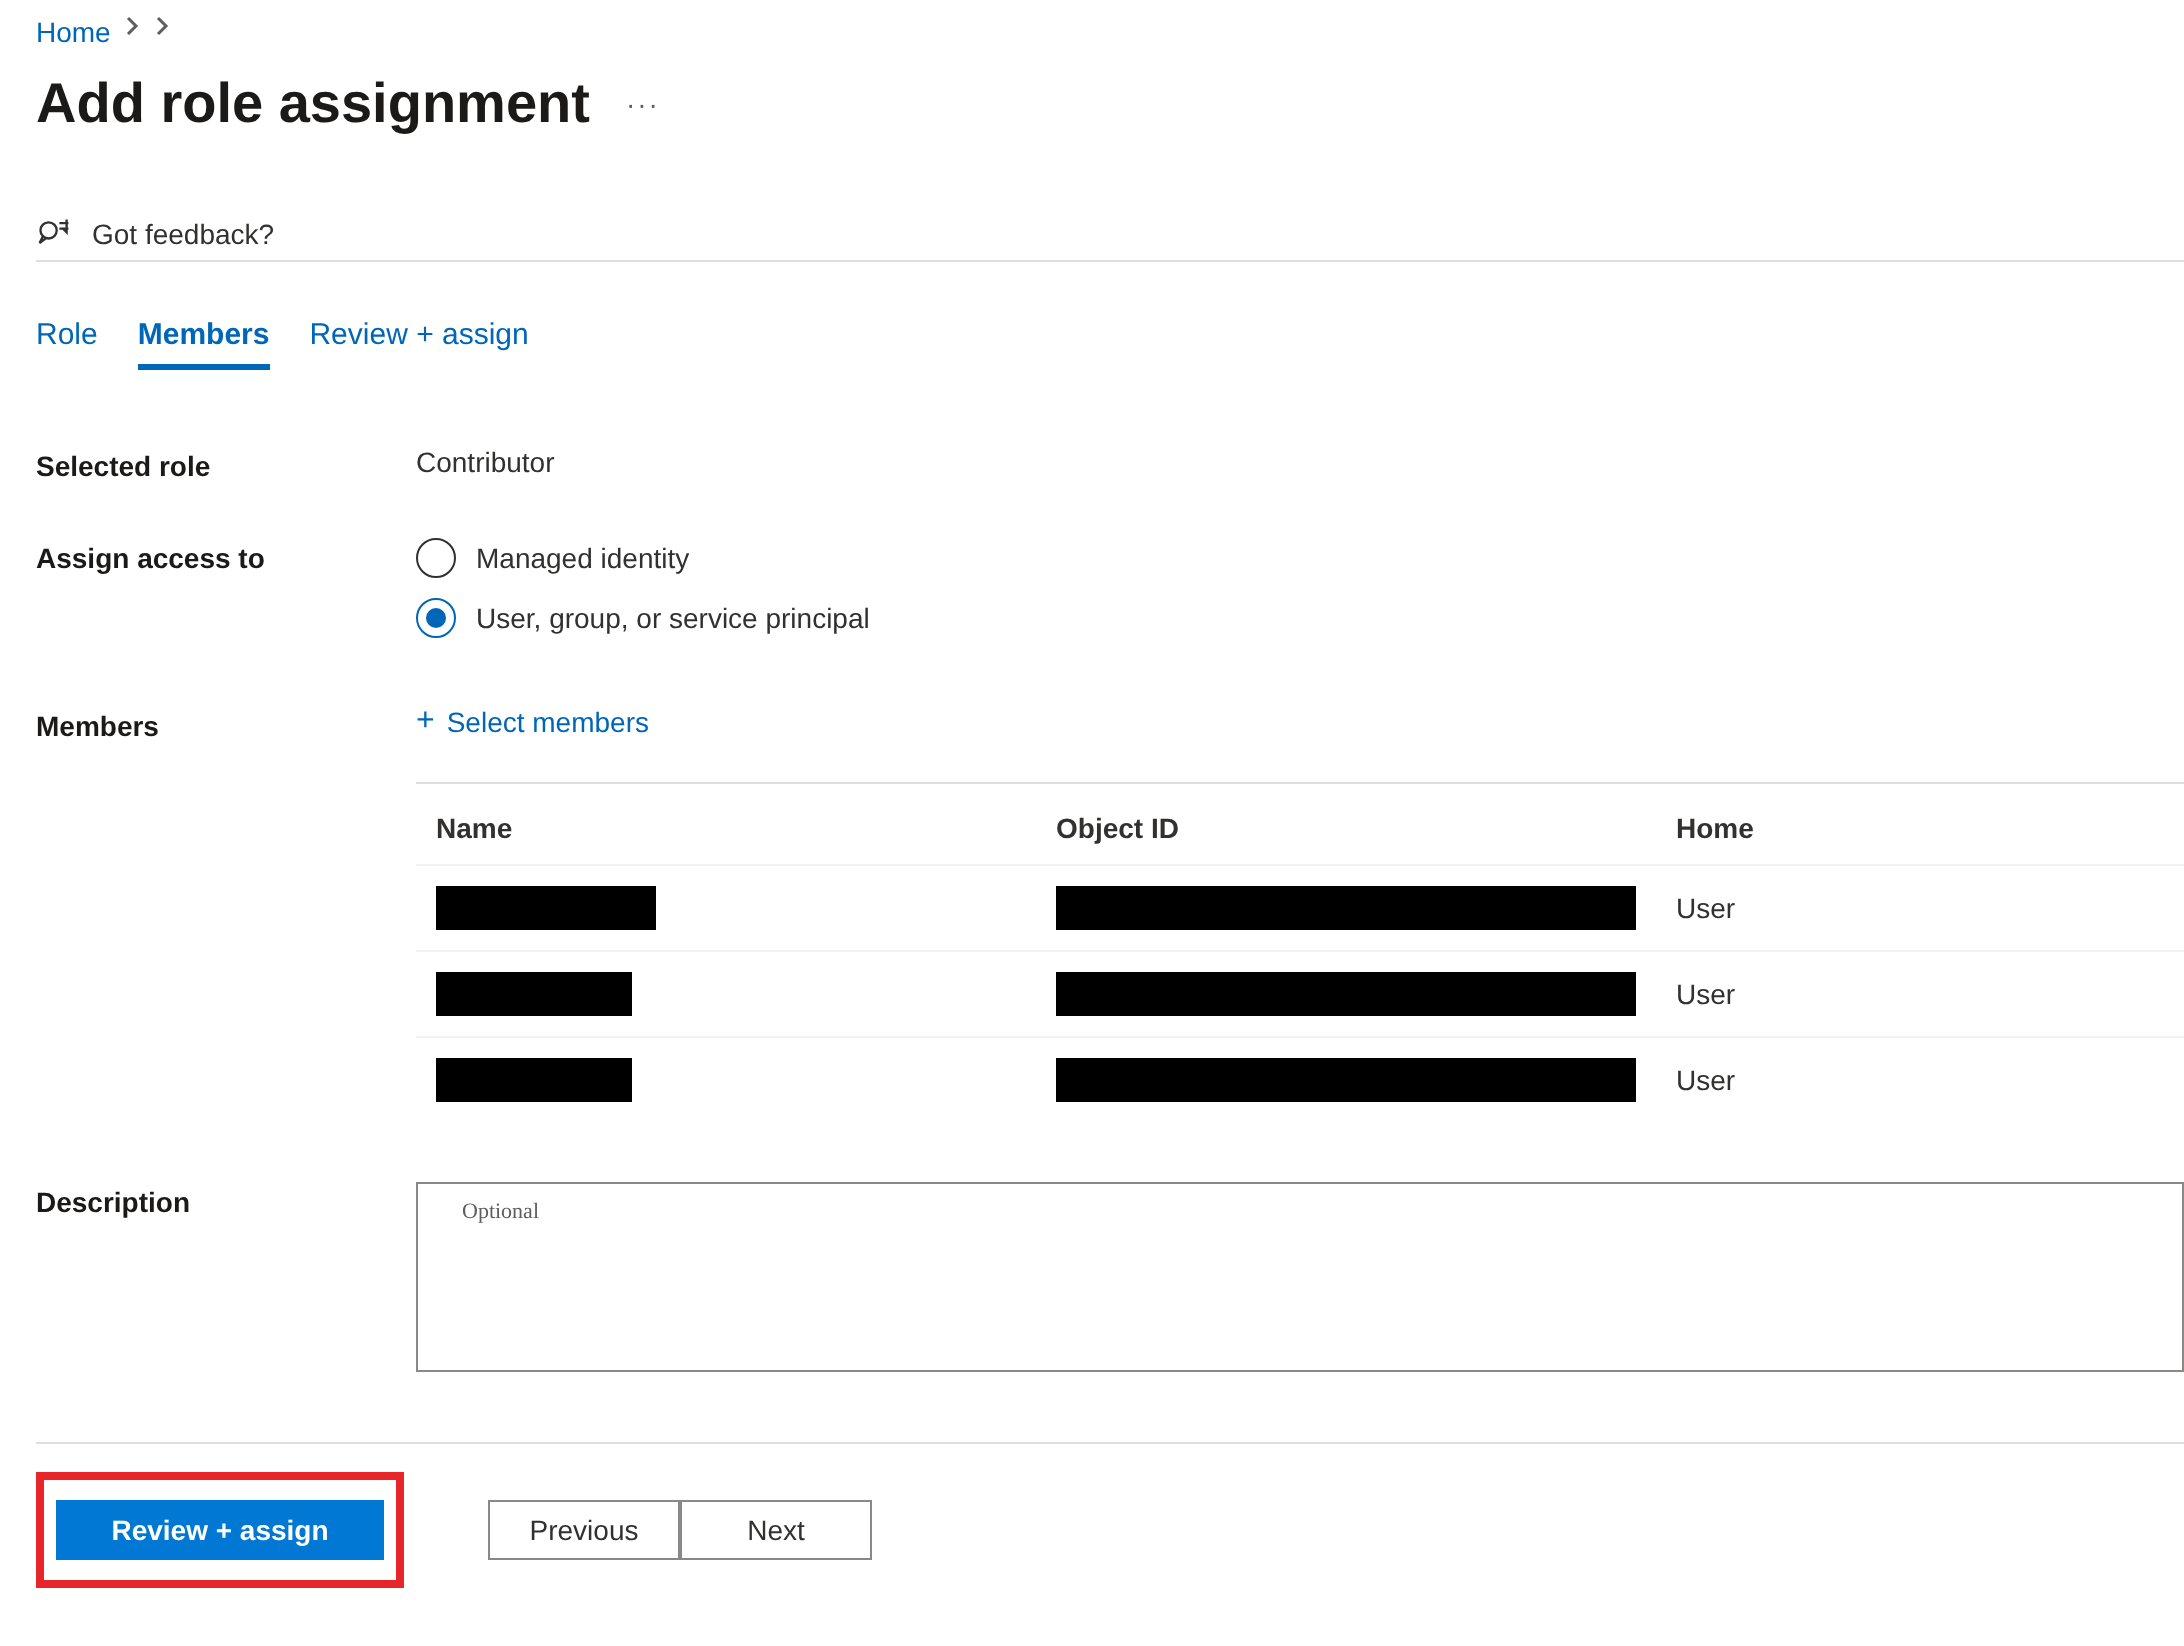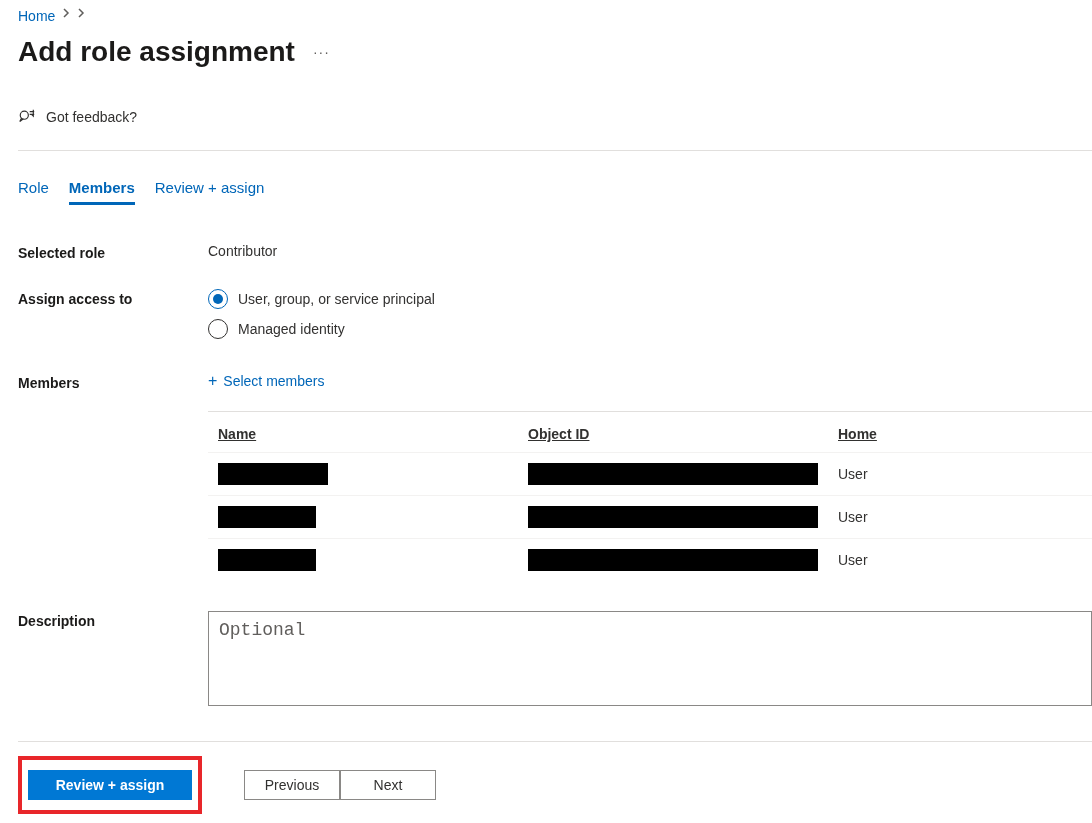--- a/index.html
+++ b/index.html
@@ -44,21 +44,21 @@
     .more-icon {
       color: #605e5c;
       font-size: 14px;
       letter-spacing: 1px;
       cursor: pointer;
     }
     .feedback-row {
       display: flex;
       align-items: center;
       gap: 10px;
-      padding-bottom: 24px;
+      padding-bottom: 4px;
       border-bottom: 1px solid #e1dfdd;
       margin-bottom: 28px;
       cursor: pointer;
     }
     .feedback-icon {
       width: 18px;
       height: 18px;
       display: flex;
       align-items: center;
       justify-content: center;
@@ -143,21 +143,20 @@
     }
     .members-table {
       margin-left: 190px;
       margin-top: 20px;
       border-top: 1px solid #e1dfdd;
     }
     .table-header {
       display: flex;
       padding: 14px 0 10px 10px;
       font-weight: 600;
-      text-decoration: underline;
     }
     .col-name {
       width: 310px;
     }
     .col-id {
       width: 310px;
     }
     .col-type {
       flex: 1;
     }
@@ -177,23 +176,23 @@
     .redacted-name-s {
       width: 98px;
     }
     .redacted-id {
       width: 290px;
     }
     .description-input {
       width: 100%;
       height: 95px;
       border: 1px solid #8a8886;
-      padding: 8px 10px;
-      font-family: Liberation Mono, monospace;
-      font-size: 18px;
+      padding: 8px 22px;
+      font-family: Liberation Serif, serif;
+      font-size: 11px;
       resize: none;
     }
     .description-input::placeholder {
       color: #605e5c;
     }
     .footer {
       display: flex;
       align-items: center;
       gap: 28px;
       margin-top: 18px;
@@ -271,29 +270,29 @@
 
   <div class="form-row">
     <div class="form-label">Selected role</div>
     <div class="form-value">Contributor</div>
   </div>
 
   <div class="form-row" style="margin-bottom:34px;">
     <div class="form-label">Assign access to</div>
     <div class="form-value radio-group">
       <div class="radio-option">
+        <span class="radio-outer"></span>
+        <span>Managed identity</span>
+      </div>
+      <div class="radio-option">
         <span class="radio-outer checked">
             <span class="radio-inner"></span>
           </span>
         <span>User, group, or service principal</span>
       </div>
-      <div class="radio-option">
-        <span class="radio-outer"></span>
-        <span>Managed identity</span>
-      </div>
     </div>
   </div>
 
   <div class="form-row" style="margin-bottom:10px;">
     <div class="form-label">Members</div>
     <div class="form-value select-members-link">
       <span class="plus-icon">+</span>
       <span>Select members</span>
     </div>
   </div>

